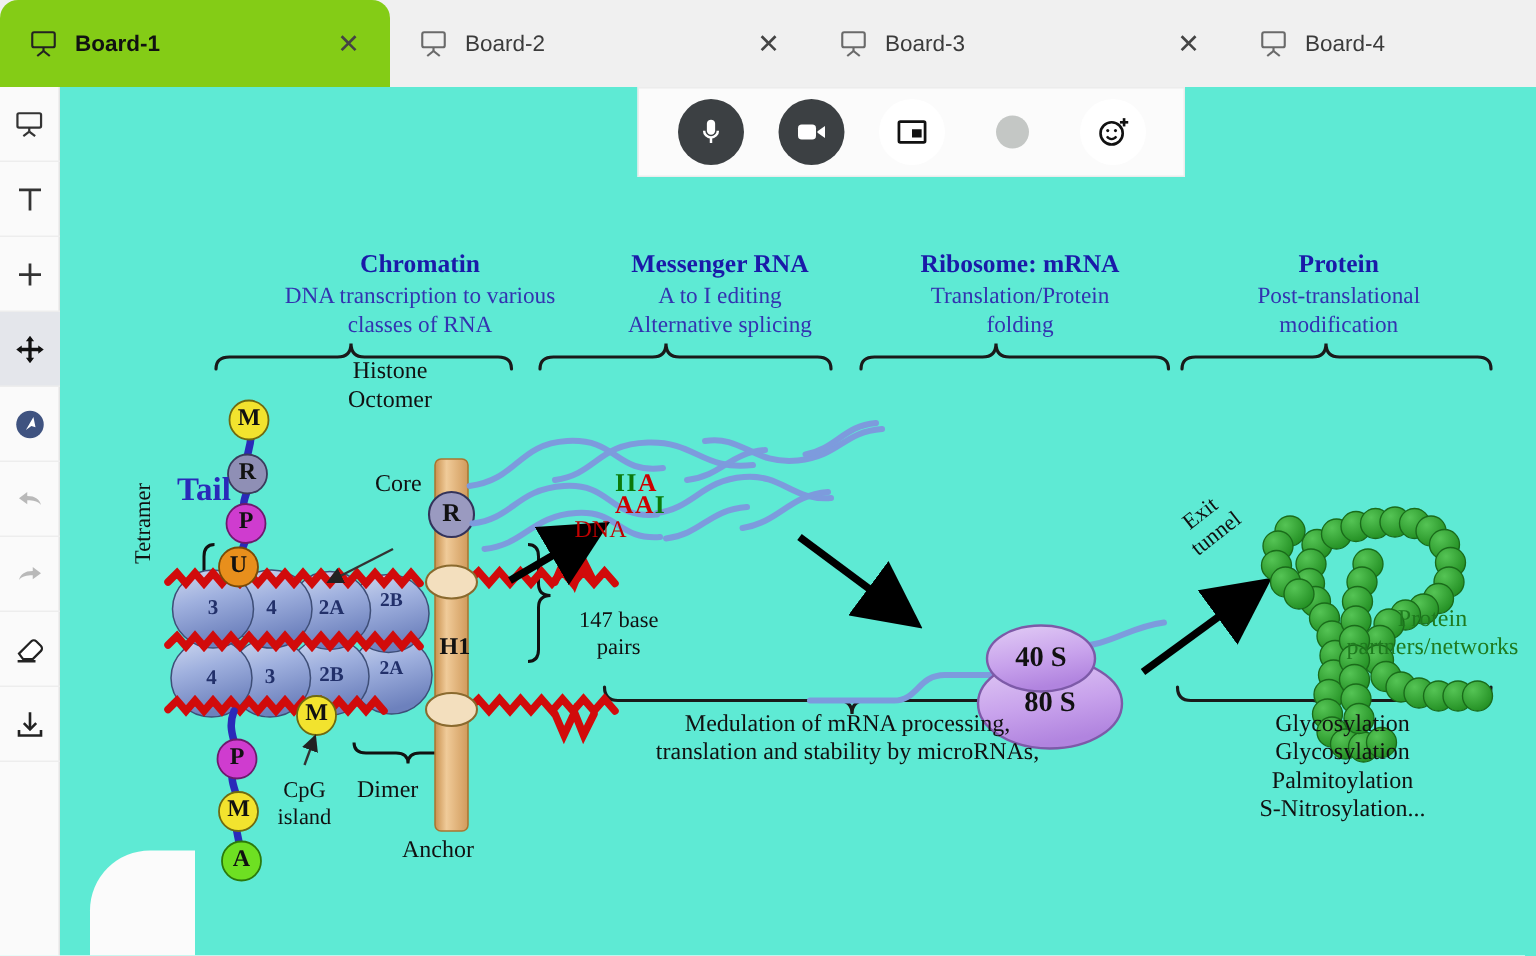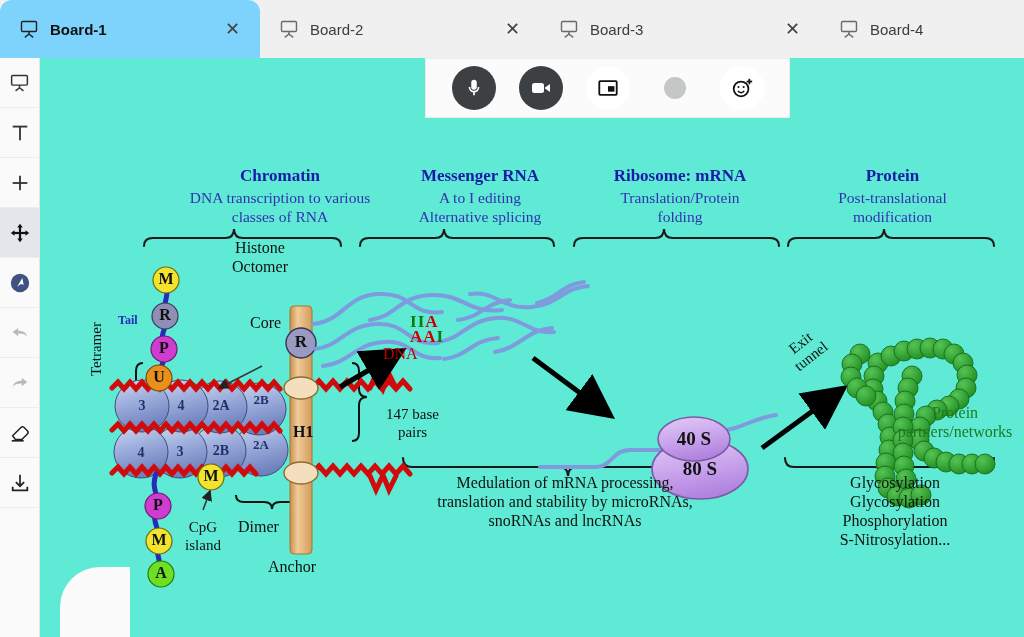--- a/index.html
+++ b/index.html
@@ -19,21 +19,21 @@
     background:#f0f0f0;
     display:flex; align-items:flex-end;
   }
   .tab {
     height:58px; display:flex; align-items:center; gap:10px;
     padding:0 14px 0 18px; position:relative; cursor:pointer;
     font-size:15px; color:#3b3b3b;
   }
   .tab .tname { white-space:nowrap; }
   .tab.active {
-    background:#7dd3fc; color:#111111; font-weight:bold;
+    background:#84cc16; color:#111111; font-weight:bold;
     border-top-left-radius:12px; border-top-right-radius:12px;text-align:right;
   }
   .tab1 { width:260px; }
   .tab2, .tab3 { width:280px; }
   .tab4 { width:200px; }
   .tab .closex {
     margin-left:auto; font-size:18px; color:#444; line-height:1;
     padding:4px 6px; cursor:pointer; font-weight:400;
   }
   .easel { width:22px; height:20px; flex:0 0 22px; position:relative; }
@@ -446,21 +446,21 @@
       <div class="fig-txt blue-s ctr" style="left:745px; top:130px; width:215px; font-size:15.5px; line-height:19px;">
         <div>Post-translational</div>
         <div>modification</div>
       </div>
 
       <div class="fig-txt ctr" style="left:150px; top:180px; width:140px; font-size:16px; line-height:19px;">
         <div>Histone</div>
         <div>Octomer</div>
       </div>
 
-      <div class="fig-txt" style="left:78px; top:255px; font-size:12px; color:#2a2ab9; font-weight:bold;">Tail</div>
+      <div class="fig-txt" style="left:78px; top:255px; font-size:22px; color:#2a2ab9; font-weight:bold;">Tail</div>
 
       <div class="fig-txt" style="left:210px; top:256px; font-size:16px;">Core</div>
 
       <div class="fig-txt" style="left:48px; top:318px; font-size:15px; transform:rotate(-90deg); transform-origin:left top; white-space:nowrap;">Tetramer</div>
 
       <div class="fig-txt ctr" style="left:128px; top:460px; width:70px; font-size:15px; line-height:18px;">
         <div>CpG</div>
         <div>island</div>
       </div>
 
@@ -495,27 +495,26 @@
       </div>
 
       <div class="fig-txt grn-t ctr" style="left:820px; top:345px; width:190px; font-size:16px; line-height:19px;">
         <div>Protein</div>
         <div>partners/networks</div>
       </div>
 
       <div class="fig-txt ctr" style="left:375px; top:415px; width:300px; font-size:16px; line-height:19px;">
         <div>Medulation of mRNA processing,</div>
         <div>translation and stability by microRNAs,</div>
-        <div>snoRNAs and lncRNAs</div>
       </div>
 
       <div class="fig-txt ctr" style="left:755px; top:415px; width:200px; font-size:16px; line-height:19px;">
         <div>Glycosylation</div>
         <div>Glycosylation</div>
-        <div>Phosphorylation</div>
+        <div>Palmitoylation</div>
         <div>S-Nitrosylation...</div>
       </div>
 
       <div class="fig-txt ctr" style="left:113px; top:212px; width:26px; font-size:16px; font-weight:bold;">M</div>
       <div class="fig-txt ctr" style="left:112px; top:248px; width:26px; font-size:16px; font-weight:bold;">R</div>
       <div class="fig-txt ctr" style="left:111px; top:281px; width:26px; font-size:16px; font-weight:bold;">P</div>
       <div class="fig-txt ctr" style="left:106px; top:310px; width:26px; font-size:16px; font-weight:bold;">U</div>
 
       <div class="fig-txt ctr" style="left:105px; top:438px; width:26px; font-size:16px; font-weight:bold;">P</div>
       <div class="fig-txt ctr" style="left:106px; top:473px; width:26px; font-size:16px; font-weight:bold;">M</div>

